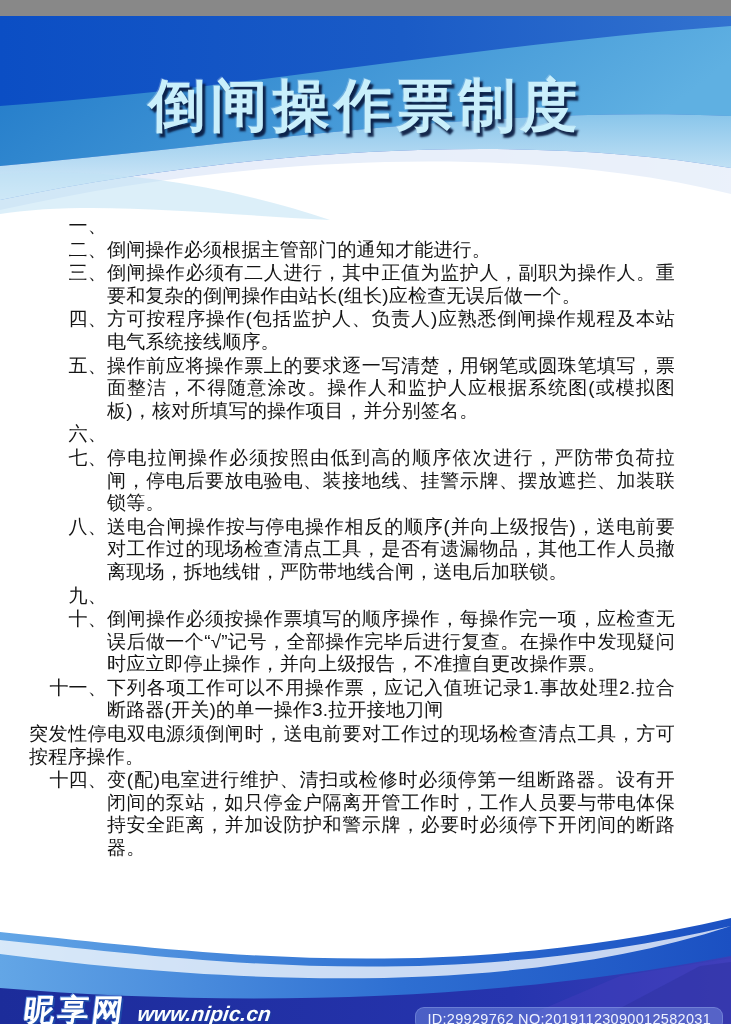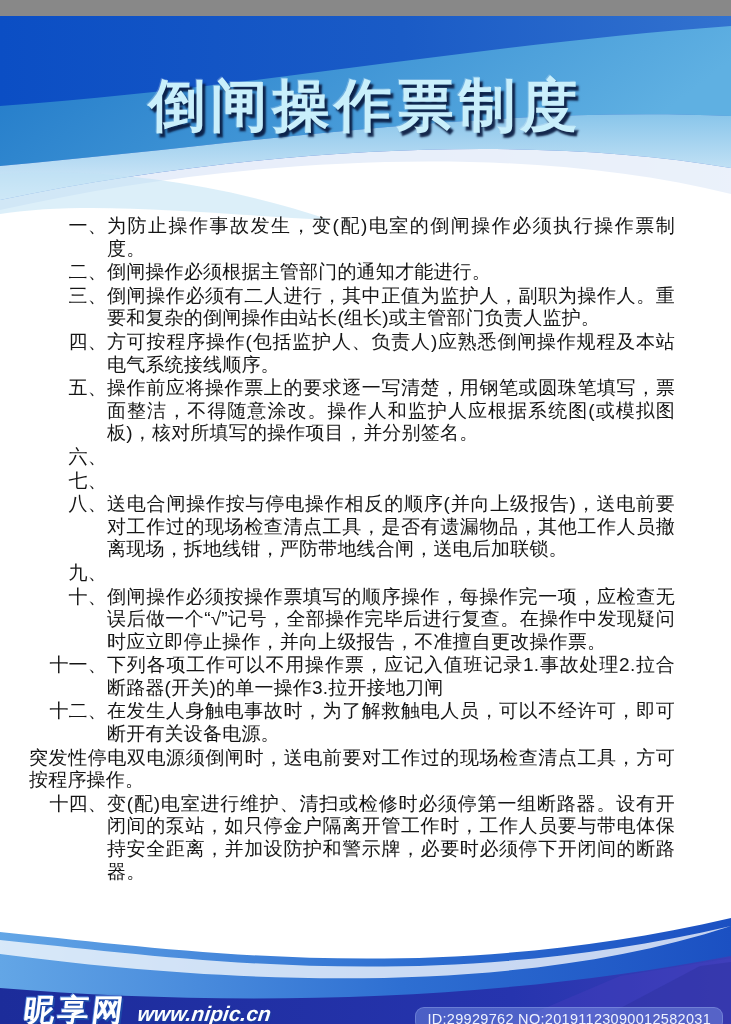--- a/index.html
+++ b/index.html
@@ -87,62 +87,58 @@
     <path d="M0,184 C240,134 520,116 731,152 V180 C520,128 240,142 0,196 Z" fill="#ffffff" opacity="0.9"></path>
 
     <path d="M0,158 C110,150 230,170 330,204 C210,198 90,184 0,198 Z" fill="#bfe2f4" opacity="0.55"></path>
   </svg>
 
   <h1 class="poster-title">倒闸操作票制度</h1>
 
   <div class="rules">
     <div class="rule">
         <span class="num">一、</span>
-        <span class="txt">为防止操作事故发生，变(配)电室的倒闸操作必须执行操作票制度。</span>
       </div>
     <div class="rule">
         <span class="num">二、</span>
         <span class="txt">倒闸操作必须根据主管部门的通知才能进行。</span>
       </div>
     <div class="rule">
         <span class="num">三、</span>
-        <span class="txt">倒闸操作必须有二人进行，其中正值为监护人，副职为操作人。重要和复杂的倒闸操作由站长(组长)或主管部门负责人监护。</span>
+        <span class="txt">倒闸操作必须有二人进行，其中正值为监护人，副职为操作人。重要和复杂的倒闸操作由站长(组长)应检查无误后做一个。</span>
       </div>
     <div class="rule">
         <span class="num">四、</span>
         <span class="txt">方可按程序操作(包括监护人、负责人)应熟悉倒闸操作规程及本站电气系统接线顺序。</span>
       </div>
     <div class="rule">
         <span class="num">五、</span>
         <span class="txt">操作前应将操作票上的要求逐一写清楚，用钢笔或圆珠笔填写，票面整洁，不得随意涂改。操作人和监护人应根据系统图(或模拟图板)，核对所填写的操作项目，并分别签名。</span>
       </div>
     <div class="rule">
         <span class="num">六、</span>
       </div>
     <div class="rule">
         <span class="num">七、</span>
+        <span class="txt">停电拉闸操作必须按照由低到高的顺序依次进行，严防带负荷拉闸，停电后要放电验电、装接地线、挂警示牌、摆放遮拦、加装联锁等。</span>
       </div>
     <div class="rule">
         <span class="num">八、</span>
         <span class="txt">送电合闸操作按与停电操作相反的顺序(并向上级报告)，送电前要对工作过的现场检查清点工具，是否有遗漏物品，其他工作人员撤离现场，拆地线钳，严防带地线合闸，送电后加联锁。</span>
       </div>
     <div class="rule">
         <span class="num">九、</span>
       </div>
     <div class="rule">
         <span class="num">十、</span>
         <span class="txt">倒闸操作必须按操作票填写的顺序操作，每操作完一项，应检查无误后做一个“√”记号，全部操作完毕后进行复查。在操作中发现疑问时应立即停止操作，并向上级报告，不准擅自更改操作票。</span>
       </div>
     <div class="rule">
         <span class="num">十一、</span>
         <span class="txt">下列各项工作可以不用操作票，应记入值班记录1.事故处理2.拉合断路器(开关)的单一操作3.拉开接地刀闸</span>
-      </div>
-    <div class="rule">
-        <span class="num">十二、</span>
-        <span class="txt">在发生人身触电事故时，为了解救触电人员，可以不经许可，即可断开有关设备电源。</span>
       </div>
     <div class="rule">
         <span class="txt">突发性停电双电源须倒闸时，送电前要对工作过的现场检查清点工具，方可按程序操作。</span>
       </div>
     <div class="rule">
         <span class="num">十四、</span>
         <span class="txt">变(配)电室进行维护、清扫或检修时必须停第一组断路器。设有开闭间的泵站，如只停金户隔离开管工作时，工作人员要与带电体保持安全距离，并加设防护和警示牌，必要时必须停下开闭间的断路器。</span>
       </div>
   </div>
 

